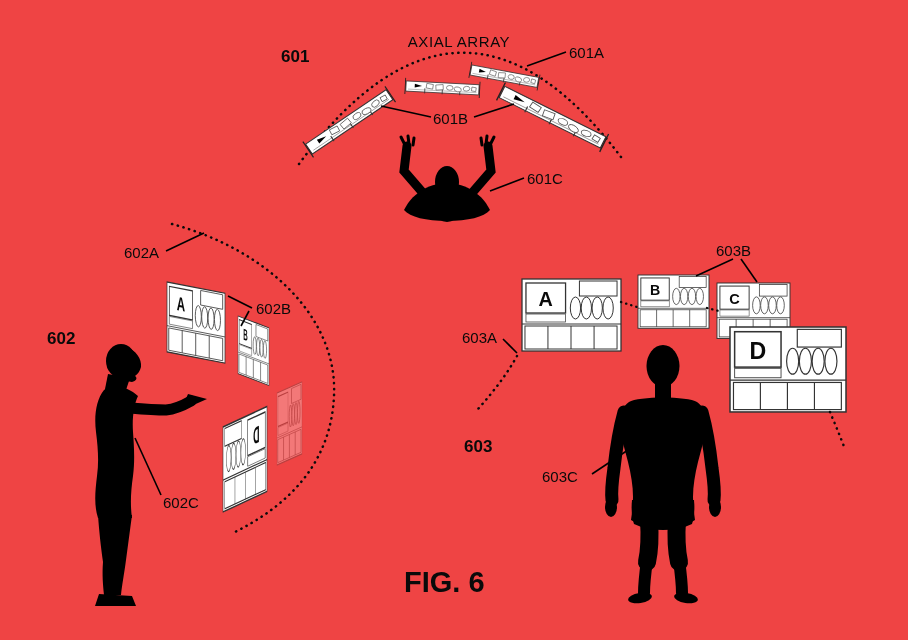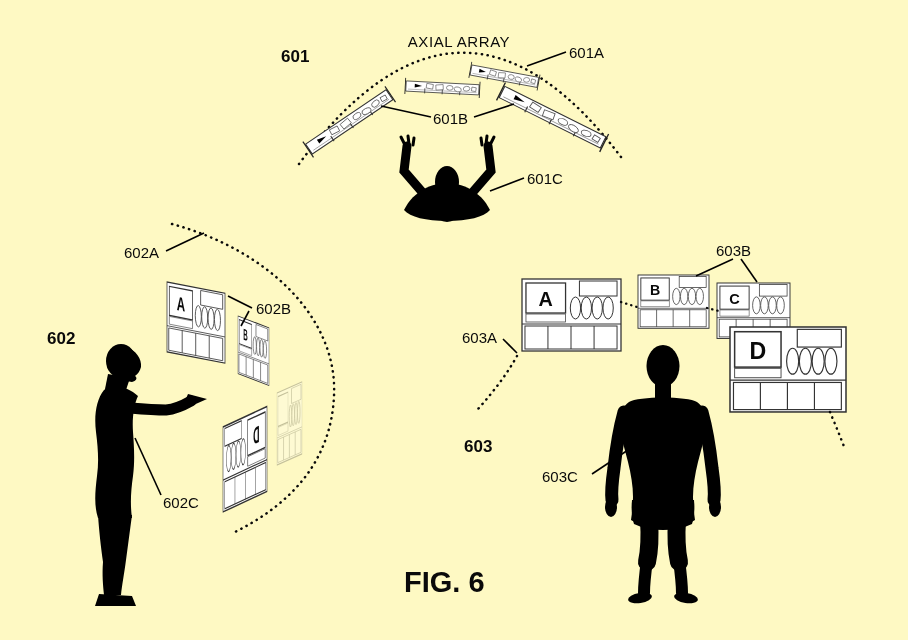--- a/index.html
+++ b/index.html
@@ -1,16 +1,16 @@
 <!DOCTYPE html>
 <html><head>
 <meta charset="utf-8">
 <style>
   html,body{margin:0;padding:0;background:#fff;}
-  .page{position:relative;width:908px;height:640px;background:#fef9c3;overflow:hidden;}
+  .page{position:relative;width:908px;height:640px;background:#ef4444;overflow:hidden;}
   svg{display:block;}
   text{font-family:"Liberation Sans",sans-serif;fill:#0a0a0a;}
   .lbl{font-size:15px;}
   .num{font-size:17px;font-weight:700;}
   .title{font-size:15px;letter-spacing:.6px;}
   .cap{font-size:29px;font-weight:700;}
   .panel-letter{font-weight:700;font-size:20px;}
   .leader{stroke:#000;stroke-width:1.6;fill:none;}
   .dots{stroke:#0a0a0a;stroke-width:2.5;fill:none;stroke-linecap:round;stroke-dasharray:.3 5.6;}
   .dots-sm{stroke:#0a0a0a;stroke-width:2.3;fill:none;stroke-linecap:round;stroke-dasharray:.3 5;}

